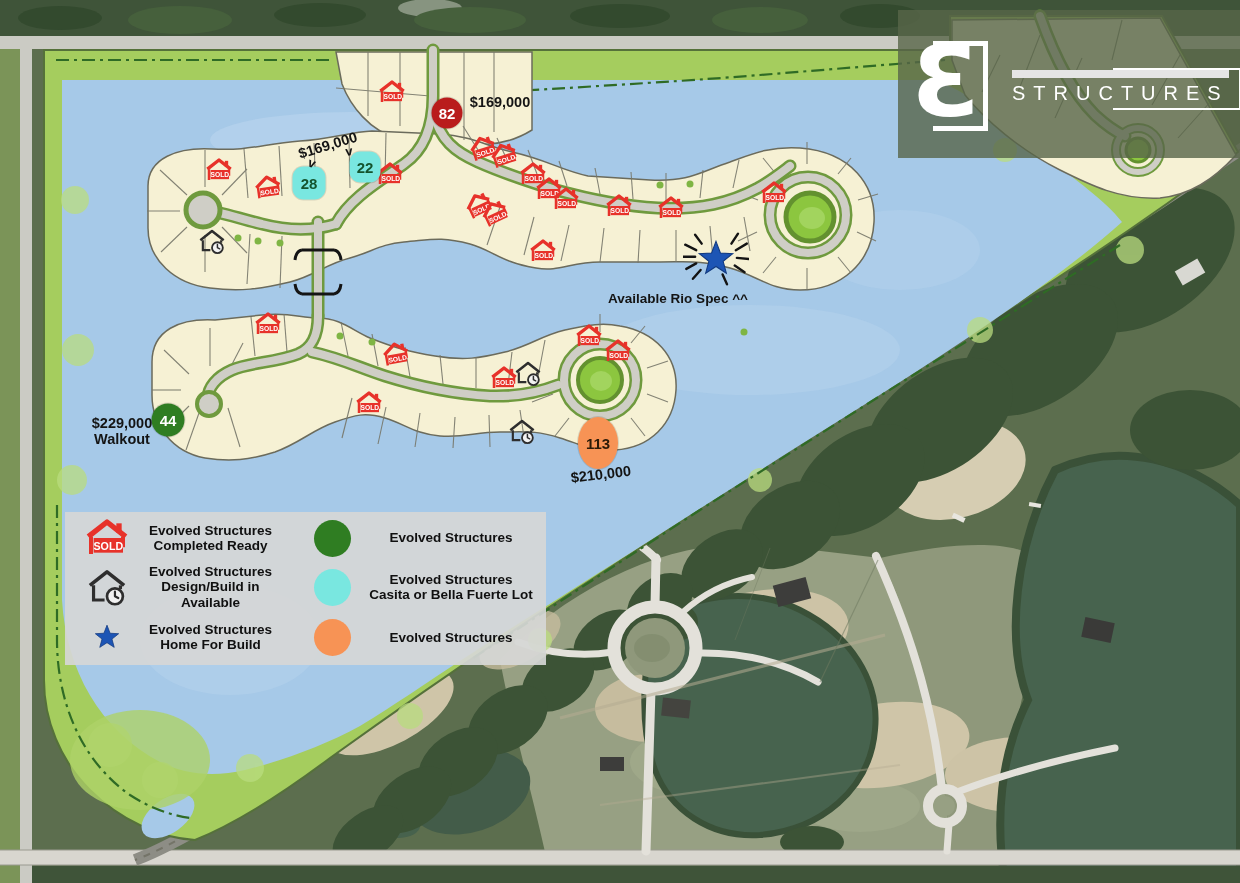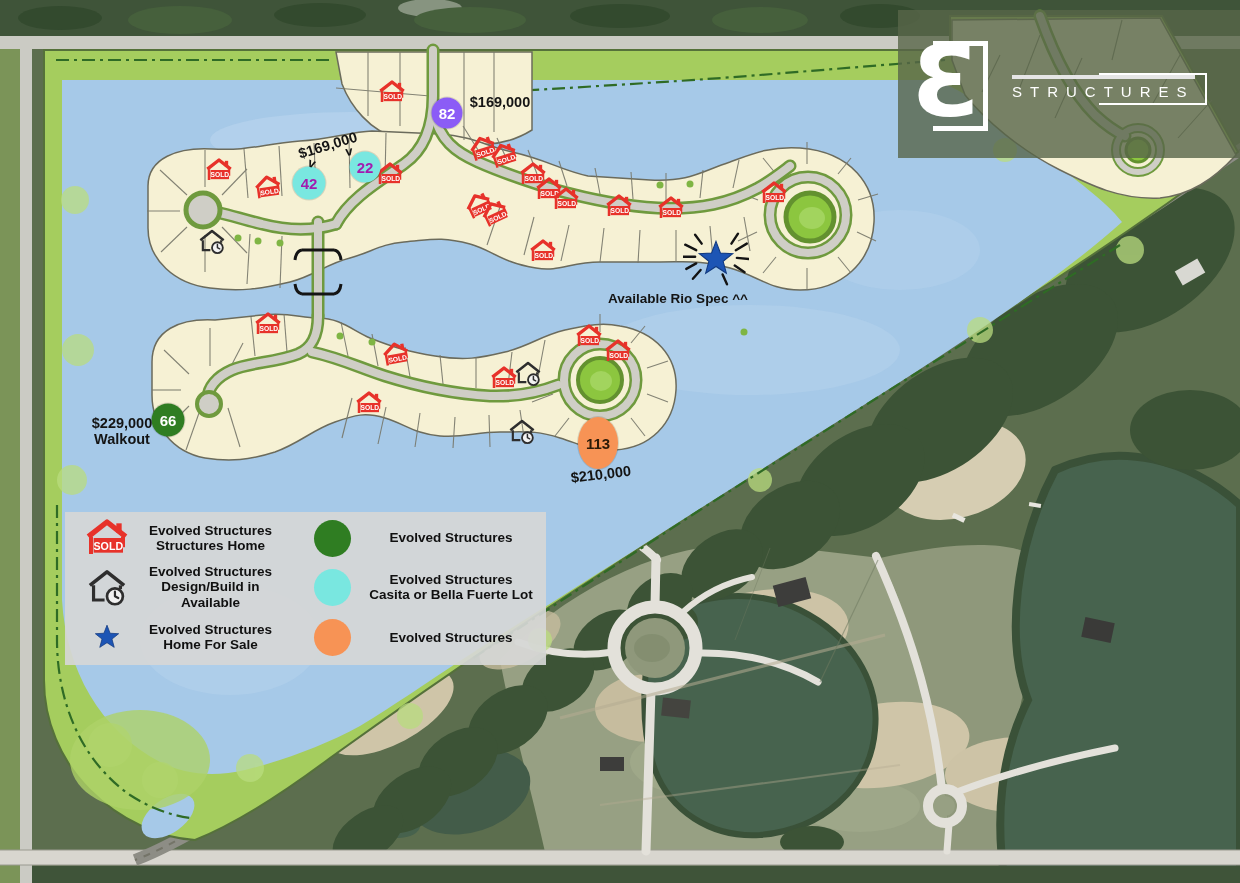--- a/index.html
+++ b/index.html
@@ -8,21 +8,21 @@
          font-family:"Liberation Sans",sans-serif;background:#5c6e4e;}
   .layer{position:absolute;left:0;top:0;width:1240px;height:883px;}
   #basemap{display:block;}
   
   .marker{position:absolute;display:flex;align-items:center;justify-content:center;
           transform:translate(-50%,-50%);pointer-events:none;}
   .marker svg{display:block;}
   .lot{border-radius:50%;display:flex;align-items:center;justify-content:center;
        font-weight:bold;font-size:15px;box-shadow:0 0 0 1px rgba(0,0,0,.12);}
   .lot-green{color:#ffffff;}
-  .lot-cyan{color:#a21caf;}
+  .lot-cyan{color:#14532d;border-radius:11px;}
   .lot-orange{color:#2b1a08;}
   .price{font-weight:bold;font-size:14.5px;line-height:1.08;color:#141414;
          text-align:center;white-space:pre-line;}
   .note{font-weight:bold;font-size:13.5px;color:#141414;white-space:nowrap;}
   .arrowg{font-weight:bold;font-size:13px;color:#141414;}
   
   #legend{position:absolute;left:65px;top:512px;width:481px;height:153px;
           background:rgba(214,215,214,0.92);display:grid;
           grid-template-columns:225px 256px;align-content:space-around;padding:3px 0;
           box-sizing:border-box;}
@@ -36,21 +36,21 @@
         background:rgba(88,101,73,0.80);display:flex;align-items:center;
         padding-left:16px;box-sizing:border-box;}
   #logo-mark{position:relative;width:78px;height:104px;flex:0 0 auto;}
   #logo-frame{position:absolute;right:4px;top:9px;width:50px;height:80px;
               border:5px solid #fff;border-left:none;}
   #logo-letter{position:absolute;left:-2px;top:0px;font-size:98px;line-height:100px;
                color:#fff;font-weight:bold;font-family:"DejaVu Sans",sans-serif;}
   #logo-text{margin-left:20px;color:#fff;}
   #logo-top{font-size:41px;font-weight:bold;letter-spacing:5px;line-height:1;white-space:nowrap;}
   #logo-bottom-wrap{position:relative;margin-top:7px;width:fit-content;}
-  #logo-bottom{display:block;font-size:15px;letter-spacing:8px;border-top:4px solid #e5e5e5;
+  #logo-bottom{display:block;font-size:20px;letter-spacing:8px;border-top:8px solid #e5e5e5;
                padding-top:4px;white-space:nowrap;}
   #logo-box{position:absolute;right:-12px;top:-2px;bottom:-5px;width:58%;
             border:2px solid #fff;border-left:none;}
 </style>
 </head>
 <body>
 
 <div id="stage">
 
   <svg id="basemap" class="layer" viewBox="0 0 1240 883" width="1240" height="883">
@@ -589,30 +589,30 @@
             <line x1="49" y1="27" x2="60" y2="28"></line>
     <line x1="47" y1="34" x2="56" y2="40"></line>
             <line x1="44" y1="14" x2="50" y2="5"></line>
     <line x1="17" y1="14" x2="11" y2="6"></line>
             <line x1="36" y1="42" x2="40" y2="51"></line>
           </g>
           <polygon points="30,12 34,22.5 45.2,23.1 36.5,30.1 39.4,40.9 30,34.8 20.6,40.9 23.5,30.1 14.8,23.1 26,22.5" fill="#1d55b5" stroke="#123a80" stroke-width="1"></polygon>
         </svg>
       </div>
       <div class="marker" style="left: 447px; top: 113px; transform: translate(-50%, -50%);">
-        <div class="lot lot-green" style="width:31px;height:31px;background:#8b5cf6">82</div>
+        <div class="lot lot-green" style="width:31px;height:31px;background:#b91c1c">82</div>
       </div>
       <div class="marker" style="left: 309px; top: 183px; transform: translate(-50%, -50%);">
-        <div class="lot lot-cyan" style="width:33px;height:33px;background:#79e7e0">42</div>
+        <div class="lot lot-cyan" style="width:33px;height:33px;background:#79e7e0">28</div>
       </div>
       <div class="marker" style="left: 365px; top: 167px; transform: translate(-50%, -50%);">
         <div class="lot lot-cyan" style="width:31px;height:31px;background:#79e7e0">22</div>
       </div>
       <div class="marker" style="left: 168px; top: 420px; transform: translate(-50%, -50%);">
-        <div class="lot lot-green" style="width:33px;height:33px;background:#2f7d22">66</div>
+        <div class="lot lot-green" style="width:33px;height:33px;background:#2f7d22">44</div>
       </div>
       <div class="marker" style="left: 598px; top: 443px; transform: translate(-50%, -50%);">
         <div class="lot lot-orange" style="width:40px;height:52px;background:#f79355">113</div>
       </div>
       <div class="marker" style="left: 500px; top: 103px; transform: translate(-50%, -50%);">
         <span class="price">$169,000</span>
       </div>
       <div class="marker" style="left: 328px; top: 146px; transform: translate(-50%, -50%) rotate(-17deg);">
         <span class="price">$169,000</span>
       </div>
@@ -637,21 +637,21 @@
     <div class="leg-item">
       <span class="leg-icon">
           <svg viewBox="0 0 36 30" width="48">
     <rect x="25" y="4" width="4" height="7" fill="#e7322a"></rect>
     <path d="M4,14 L18,3 L32,14" fill="none" stroke="#e7322a" stroke-width="4" stroke-linejoin="round"></path>
     <path d="M6,14 L6,27 M30,14 L30,22" stroke="#e7322a" stroke-width="3"></path>
     <rect x="8" y="15" width="22" height="11" fill="#e7322a"></rect>
     <text x="19" y="23.8" font-size="8" font-weight="bold" fill="#ffffff" text-anchor="middle" font-family="Liberation Sans, sans-serif">SOLD</text>
           </svg>
         </span>
-      <span class="leg-text"><span>Evolved Structures</span><br><span>Structures Home</span></span>
+      <span class="leg-text"><span>Evolved Structures</span><br><span>Completed Ready</span></span>
     </div>
     <div class="leg-item">
       <span class="leg-icon">
           <span class="leg-dot" style="background:#2f7d22"></span>
         </span>
       <span class="leg-text"><span>Evolved Structures</span><br></span>
     </div>
     <div class="leg-item">
       <span class="leg-icon">
           <svg viewBox="0 0 36 32" width="44">
@@ -669,21 +669,21 @@
           <span class="leg-dot" style="background:#79e7e0"></span>
         </span>
       <span class="leg-text"><span>Evolved Structures</span><br><span>Casita or Bella Fuerte Lot</span></span>
     </div>
     <div class="leg-item">
       <span class="leg-icon">
           <svg viewBox="0 0 60 56" width="46">
             <polygon points="30,12 34,22.5 45.2,23.1 36.5,30.1 39.4,40.9 30,34.8 20.6,40.9 23.5,30.1 14.8,23.1 26,22.5" fill="#1d55b5" stroke="#123a80" stroke-width="1"></polygon>
           </svg>
         </span>
-      <span class="leg-text"><span>Evolved Structures</span><br><span>Home For Sale</span></span>
+      <span class="leg-text"><span>Evolved Structures</span><br><span>Home For Build</span></span>
     </div>
     <div class="leg-item">
       <span class="leg-icon">
           <span class="leg-dot" style="background:#f79355"></span>
         </span>
       <span class="leg-text"><span>Evolved Structures</span><br></span>
     </div>
   </div>
 
   <div id="logo">

